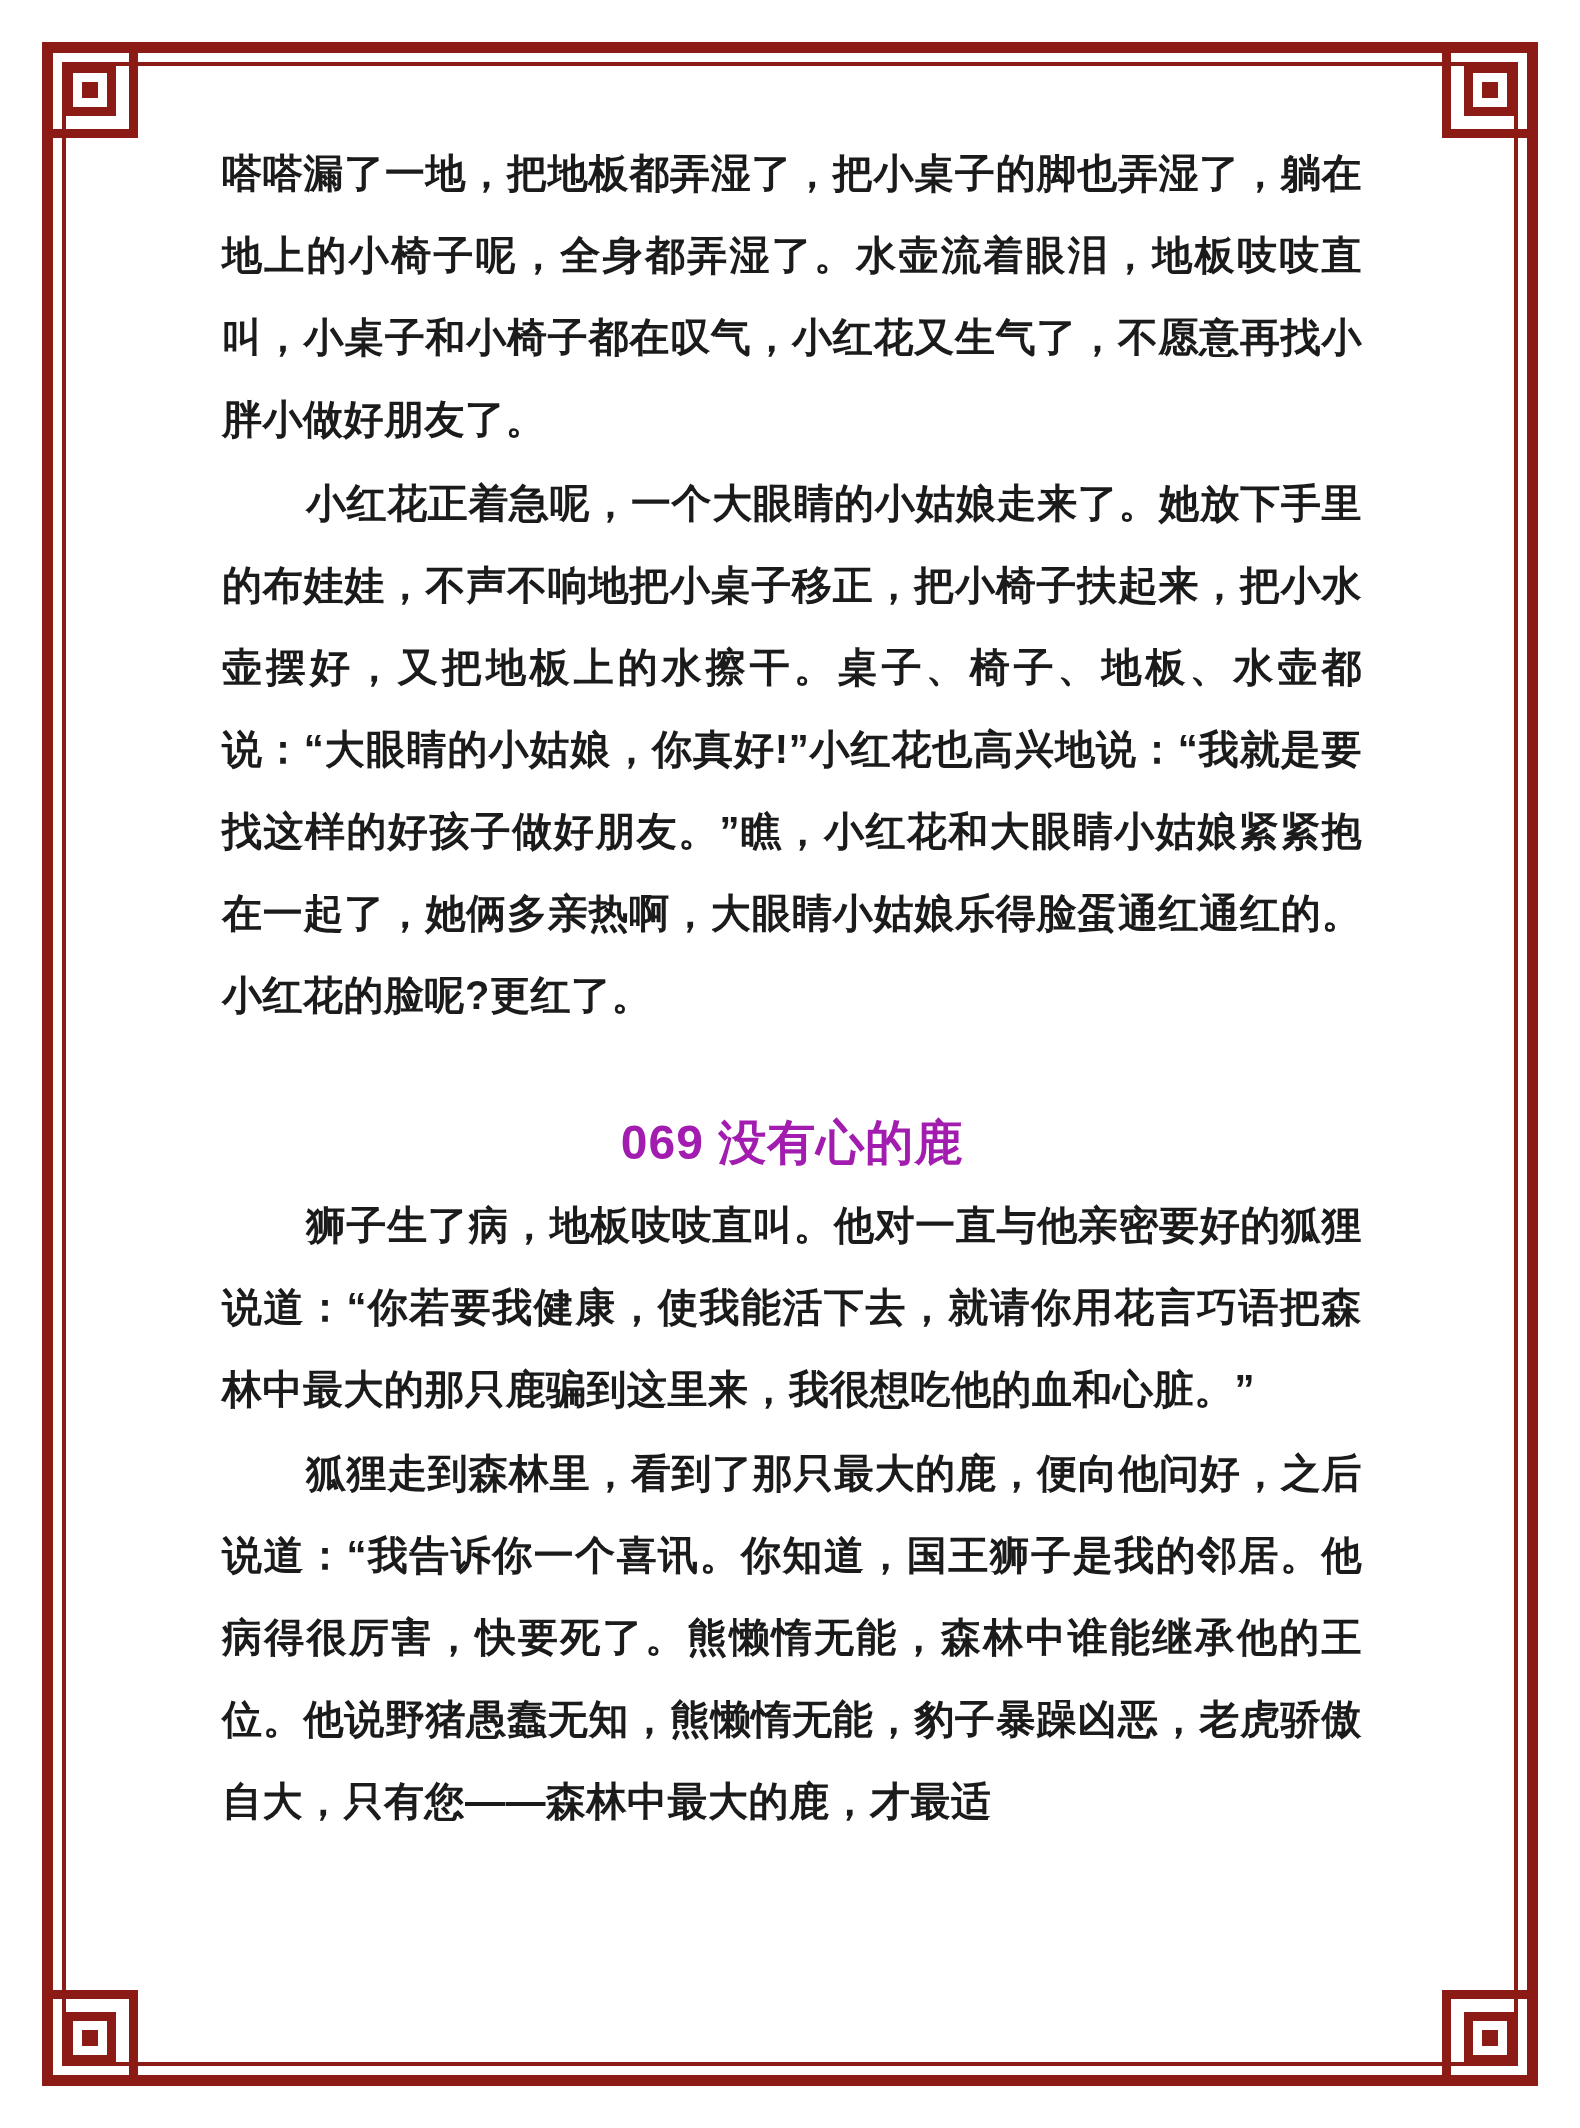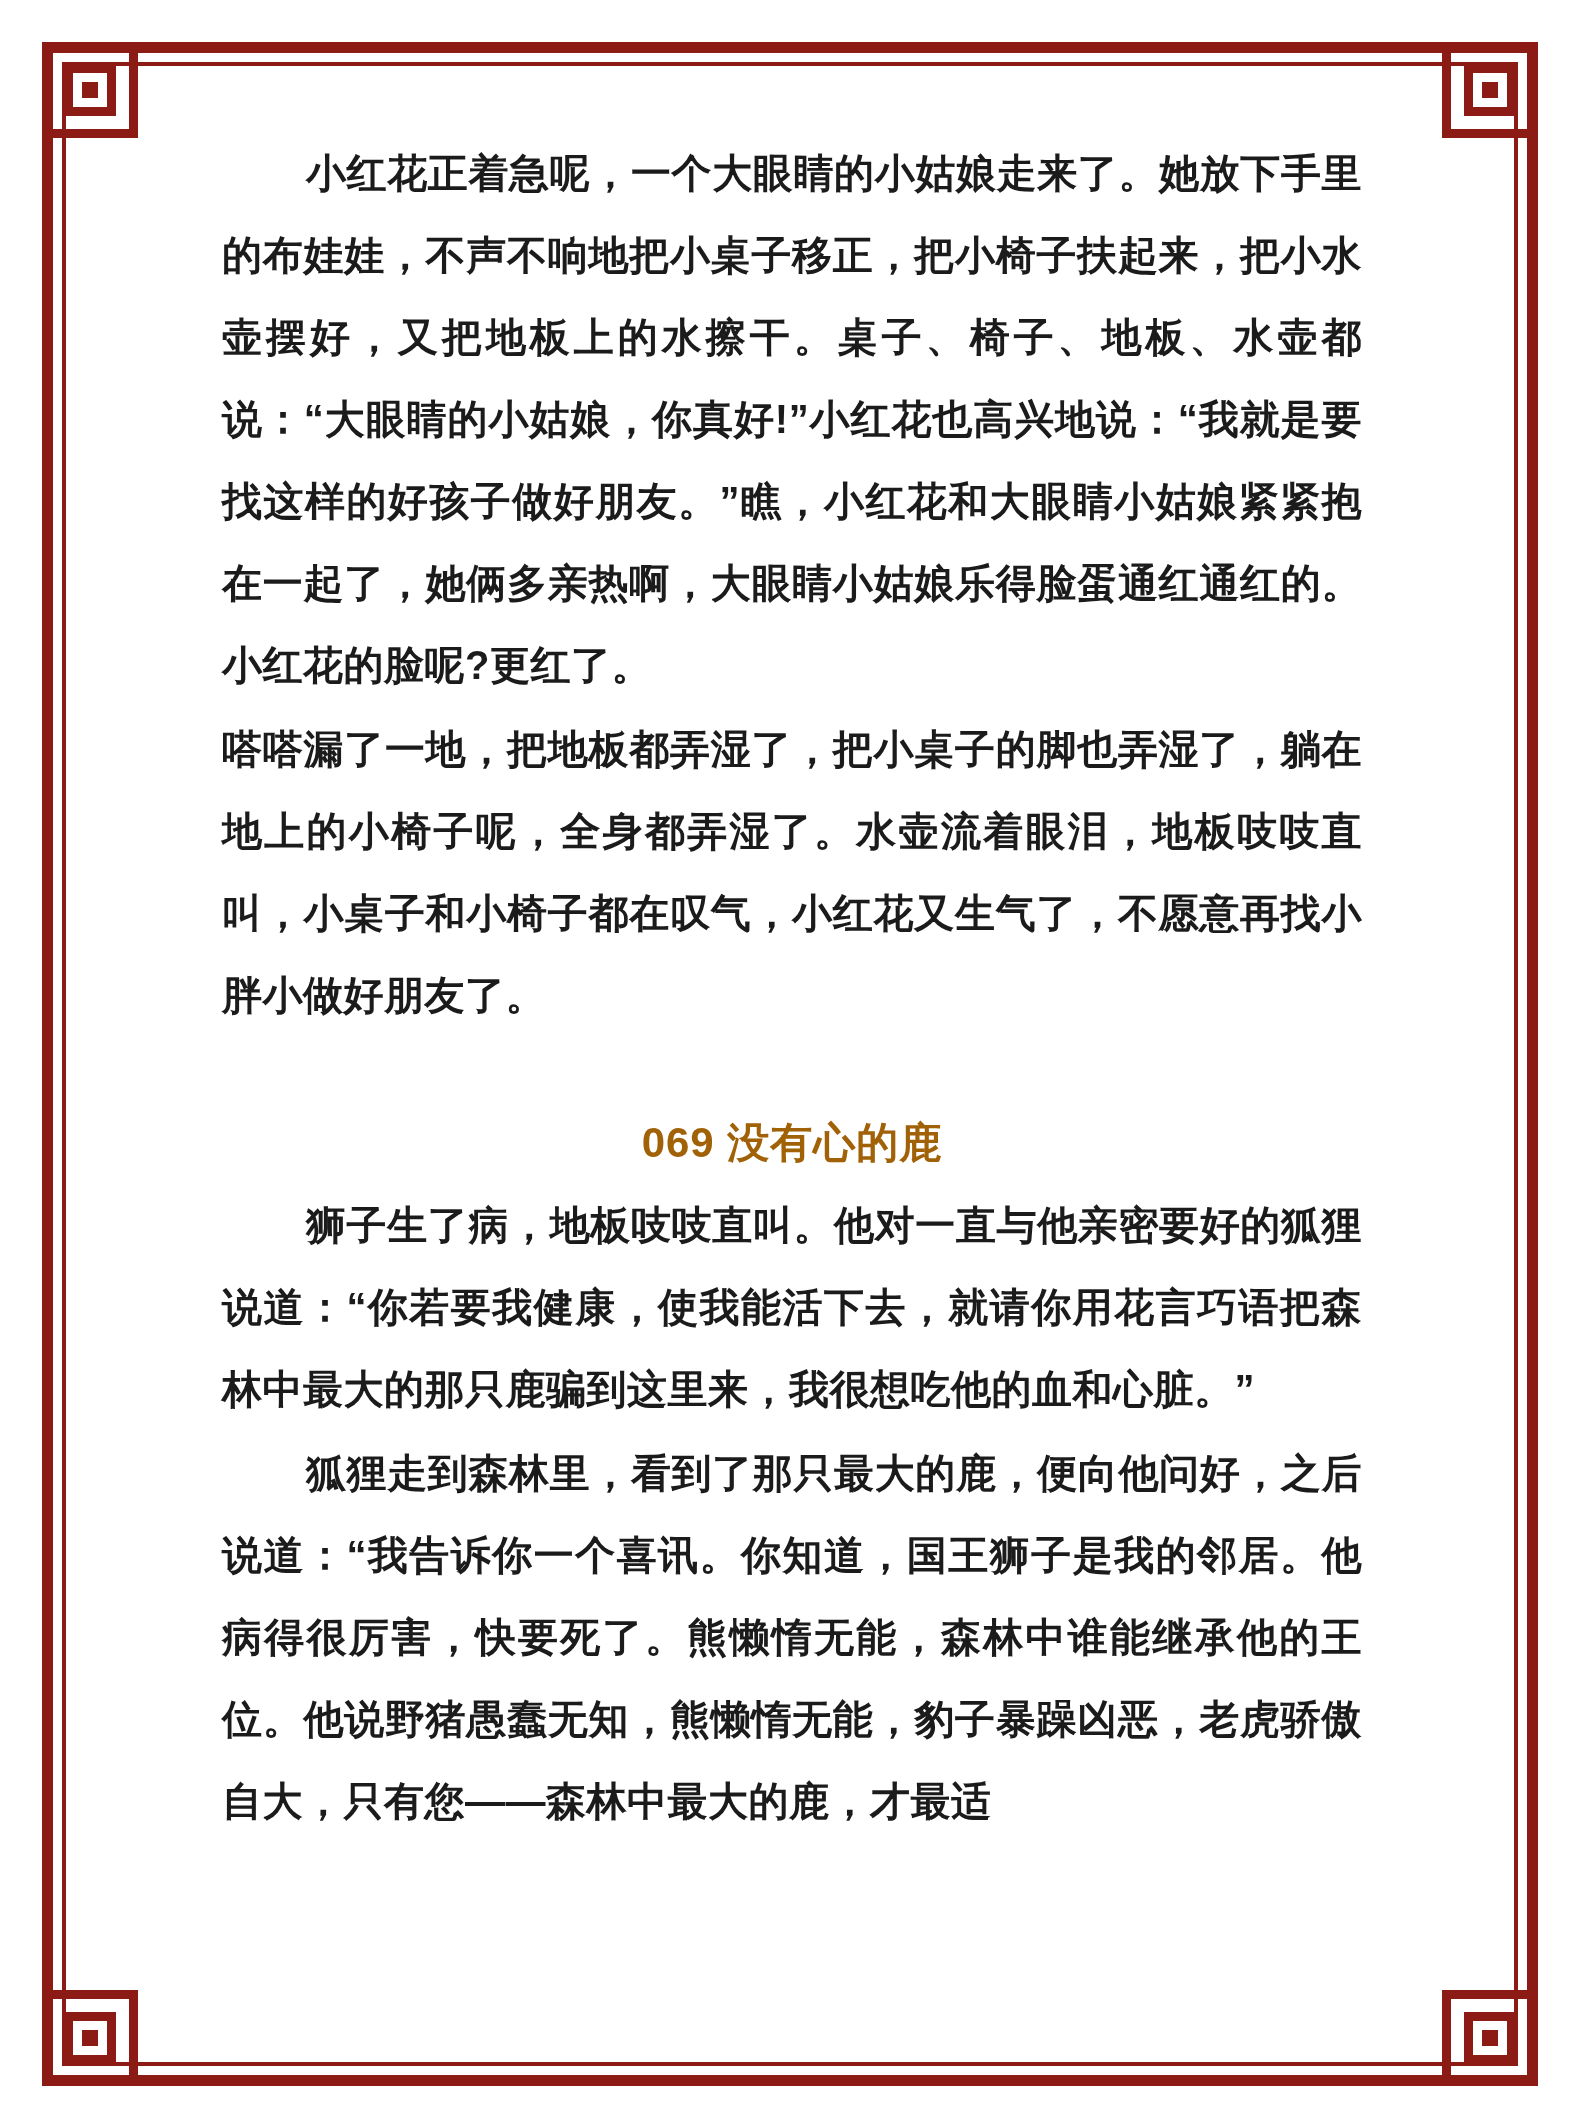--- a/index.html
+++ b/index.html
@@ -77,22 +77,22 @@
     text-align: justify;
     text-justify: inter-character;
     font-family: "Liberation Sans", "DejaVu Sans", sans-serif;
   }
   p.indent {
     text-indent: 84px;
   }
   h2.section-title {
     margin: 52px 0 6px 0;
     text-align: center;
-    color: #a16207;
-    font-size: 42px;
+    color: #a21caf;
+    font-size: 48px;
     line-height: 70px;
     font-weight: 700;
     letter-spacing: 1px;
   }
   .spacer-small { height: 18px; }
 </style>
 </head>
 <body>
 
 <div class="page">
@@ -116,23 +116,23 @@
       <i class="b3"></i>
   </div>
   <div class="corner br">
     <i class="b1"></i>
       <i class="b2"></i>
       <i class="b3"></i>
   </div>
 
   <div class="content">
 
+    <p class="para">嗒嗒漏了一地，把地板都弄湿了，把小桌子的脚也弄湿了，躺在地上的小椅子呢，全身都弄湿了。水壶流着眼泪，地板吱吱直叫，小桌子和小椅子都在叹气，小红花又生气了，不愿意再找小胖小做好朋友了。</p>
+
     <p class="para indent">小红花正着急呢，一个大眼睛的小姑娘走来了。她放下手里的布娃娃，不声不响地把小桌子移正，把小椅子扶起来，把小水壶摆好，又把地板上的水擦干。桌子、椅子、地板、水壶都说：“大眼睛的小姑娘，你真好!”小红花也高兴地说：“我就是要找这样的好孩子做好朋友。”瞧，小红花和大眼睛小姑娘紧紧抱在一起了，她俩多亲热啊，大眼睛小姑娘乐得脸蛋通红通红的。小红花的脸呢?更红了。</p>
-
-    <p class="para">嗒嗒漏了一地，把地板都弄湿了，把小桌子的脚也弄湿了，躺在地上的小椅子呢，全身都弄湿了。水壶流着眼泪，地板吱吱直叫，小桌子和小椅子都在叹气，小红花又生气了，不愿意再找小胖小做好朋友了。</p>
 
     <div class="spacer-small"></div>
 
     <h2 class="section-title">069 没有心的鹿</h2>
 
     <p class="para indent">狮子生了病，地板吱吱直叫。他对一直与他亲密要好的狐狸说道：“你若要我健康，使我能活下去，就请你用花言巧语把森林中最大的那只鹿骗到这里来，我很想吃他的血和心脏。”</p>
 
     <p class="para indent">狐狸走到森林里，看到了那只最大的鹿，便向他问好，之后说道：“我告诉你一个喜讯。你知道，国王狮子是我的邻居。他病得很厉害，快要死了。熊懒惰无能，森林中谁能继承他的王位。他说野猪愚蠢无知，熊懒惰无能，豹子暴躁凶恶，老虎骄傲自大，只有您——森林中最大的鹿，才最适</p>
 
   </div>

